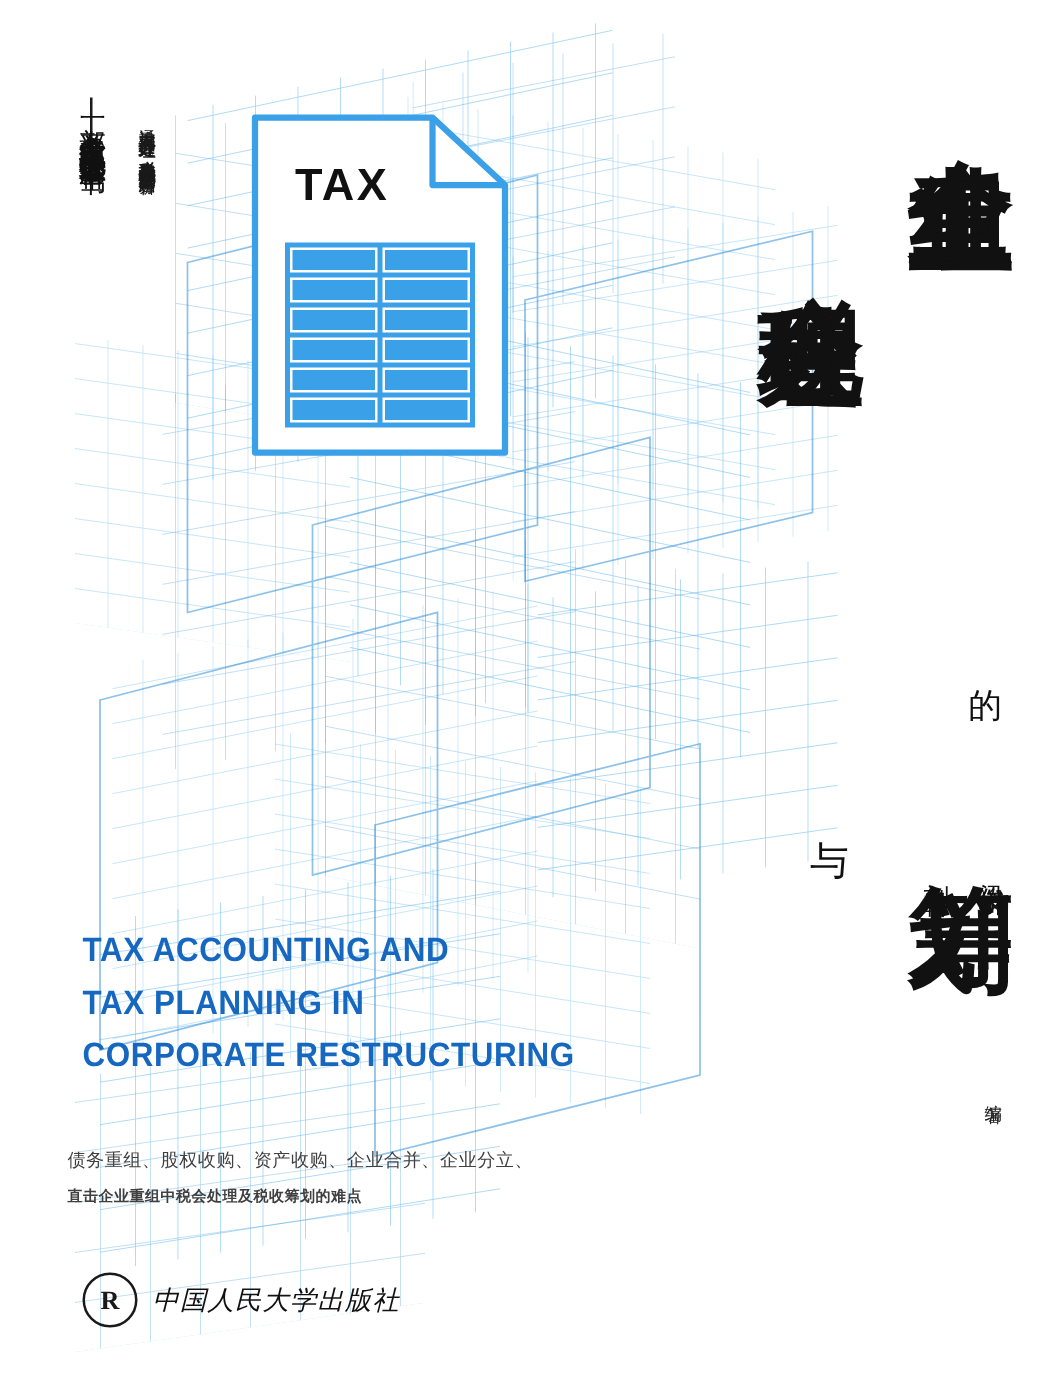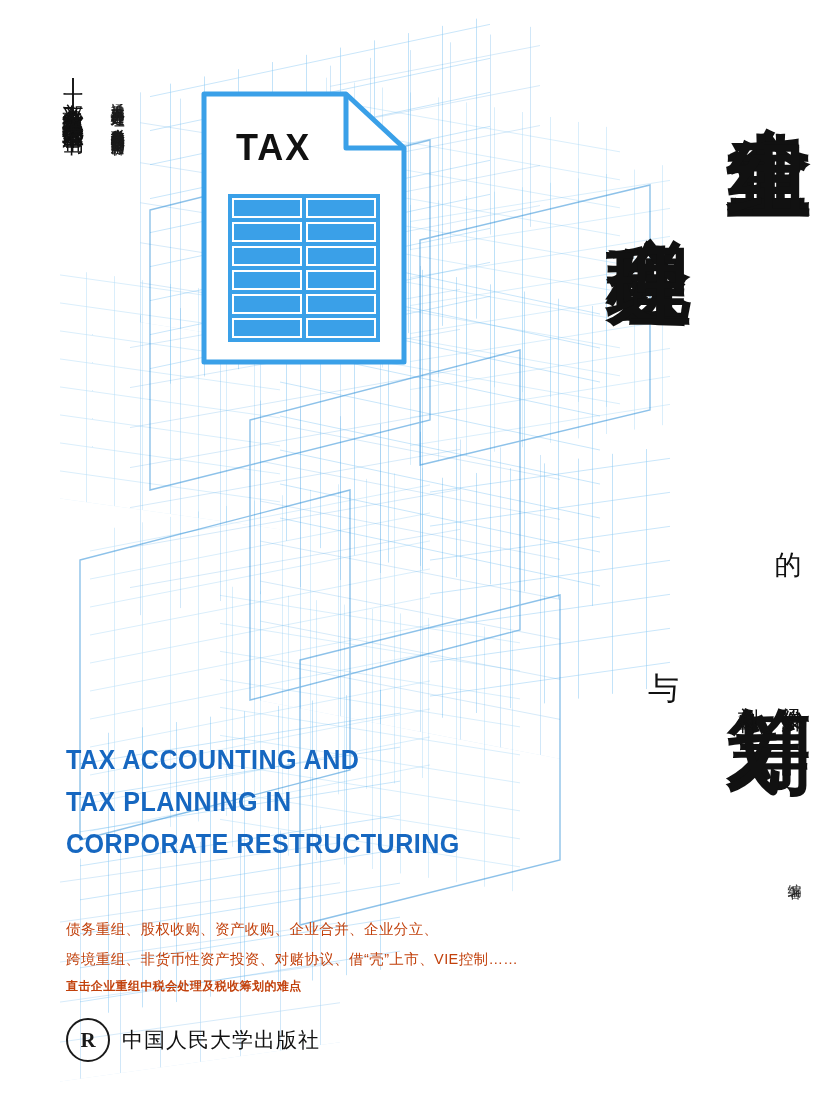--- a/index.html
+++ b/index.html
@@ -165,24 +165,24 @@
     letter-spacing: 0.5px;
     font-family: "Liberation Sans Narrow", "Liberation Sans", sans-serif;
     transform: scaleX(0.93);
     transform-origin: left top;
   }
   .en-title div { white-space: nowrap; }
 
   
   .keywords {
     position: absolute;
-    left: 66px;
+    left: 54px;
     top: 915px;
     width: 520px;
-    color: #c2410c;
+    color: #404040;
     font-size: 14.5px;
     line-height: 2.05;
     letter-spacing: 0.4px;
   }
   .keywords .kw-strong {
     font-weight: 700;
     font-size: 12px;
   }
 
   
@@ -205,20 +205,21 @@
     font-size: 21px;
     font-weight: 700;
     font-family: "Liberation Serif", serif;
     color: #1a1a1a;
   }
   .pub-name {
     font-size: 21px;
     color: #111111;
     letter-spacing: 1px;
     font-family: "Liberation Sans", sans-serif;
+    font-style: italic;
   }
 </style>
 </head>
 <body>
 
 <div class="cover">
 
   <svg class="bg-art" viewBox="0 0 840 1120" xmlns="http://www.w3.org/2000/svg">
     <defs>
       <pattern id="gridA" width="34" height="34" patternUnits="userSpaceOnUse">
@@ -310,21 +311,20 @@
   <div class="author-role">编著</div>
 
   <div class="en-title">
     <div>TAX ACCOUNTING AND</div>
     <div>TAX PLANNING IN</div>
     <div>CORPORATE RESTRUCTURING</div>
   </div>
 
   <div class="keywords">
     <div>债务重组、股权收购、资产收购、企业合并、企业分立、</div>
-    <div>跨境重组、非货币性资产投资、对赌协议、借“壳”上市、VIE控制……</div>
     <div class="kw-strong">直击企业重组中税会处理及税收筹划的难点</div>
   </div>
 
   <div class="publisher">
     <div class="pub-logo">R</div>
     <div class="pub-name">中国人民大学出版社</div>
   </div>
 
 </div>
 

